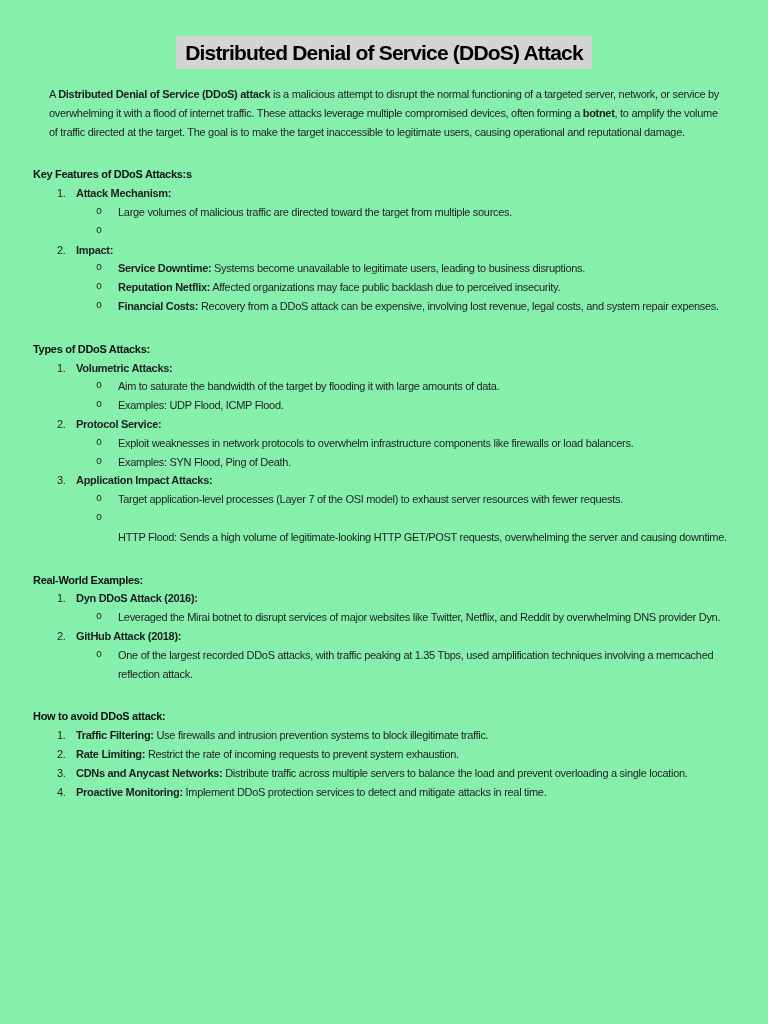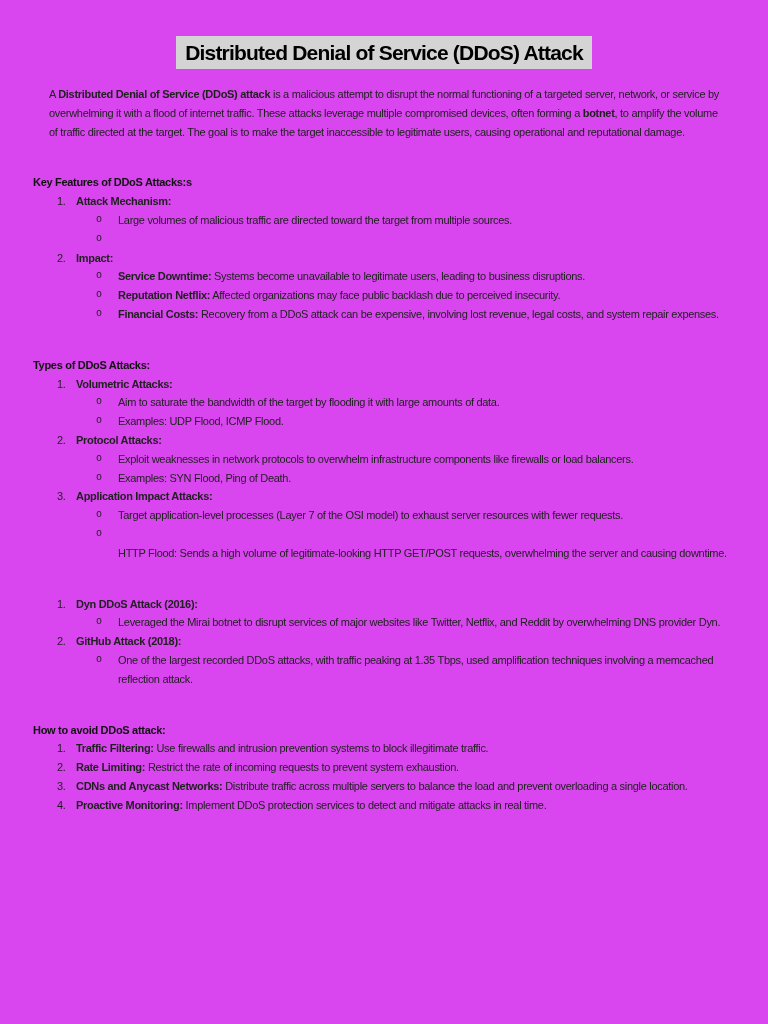--- a/index.html
+++ b/index.html
@@ -10,36 +10,36 @@
     font-family:"Liberation Sans","DejaVu Sans",sans-serif;
     font-size:11px;letter-spacing:-0.3px;line-height:18.8px;color:#1f1f1f;
   }
   .title-row{text-align:center;margin:0 0 15px 0;}
   .doc-title{
     display:inline-block;font-weight:bold;font-size:21px;letter-spacing:-0.8px;
     line-height:31px;padding:1px 9px;color:#000000;
   }
   .intro{margin:16px;}
   .intro .bold-seg{font-weight:bold;}
-  .section{margin-top:32px;}
+  .section{margin-top:24px;}
   .heading{font-weight:bold;color:#111111;}
   .num-item{display:flex;}
   .num{flex:0 0 19px;margin-left:24px;}
   .num-text{flex:1;}
   .num-text b{font-weight:bold;}
   .bullet-item{display:flex;}
   .marker{flex:0 0 22px;margin-left:63px;font-family:"Liberation Mono","DejaVu Sans Mono",monospace;font-size:10px;}
   .bullet-text{flex:1;}
   .bullet-text b{font-weight:bold;}
   .cont{margin-left:85px;}
 </style>
 </head>
 <body>
 
-<div class="page" style="background: #d946ef; color: rgb(31, 31, 31);">
+<div class="page" style="background: #86efac; color: rgb(31, 31, 31);">
   <div class="title-row">
     <span class="doc-title" style="background: rgb(212, 212, 212); color: rgb(0, 0, 0);">Distributed Denial of Service (DDoS) Attack</span>
   </div>
   <p class="intro" id="intro"><span>A </span><span class="bold-seg">Distributed Denial of Service (DDoS) attack</span><span> is a malicious attempt to disrupt the normal functioning of a targeted server, network, or service by overwhelming it with a flood of internet traffic. These attacks leverage multiple compromised devices, often forming a </span><span class="bold-seg">botnet</span><span>, to amplify the volume of traffic directed at the target. The goal is to make the target inaccessible to legitimate users, causing operational and reputational damage.</span></p>
   <div id="sections">
       <section class="section">
         <div class="heading">Key Features of DDoS Attacks:s</div>
         <div class="num-item">
           <span class="num">1.</span>
           <span class="num-text"><b>Attack Mechanism:</b></span>
@@ -77,21 +77,21 @@
         <div class="bullet-item">
           <span class="marker">o</span>
           <span class="bullet-text"><span>Aim to saturate the bandwidth of the target by flooding it with large amounts of data.</span></span>
         </div>
         <div class="bullet-item">
           <span class="marker">o</span>
           <span class="bullet-text"><span>Examples: UDP Flood, ICMP Flood.</span></span>
         </div>
         <div class="num-item">
           <span class="num">2.</span>
-          <span class="num-text"><b>Protocol Attacks:</b></span>
+          <span class="num-text"><b>Protocol Service:</b></span>
         </div>
         <div class="bullet-item">
           <span class="marker">o</span>
           <span class="bullet-text"><span>Exploit weaknesses in network protocols to overwhelm infrastructure components like firewalls or load balancers.</span></span>
         </div>
         <div class="bullet-item">
           <span class="marker">o</span>
           <span class="bullet-text"><span>Examples: SYN Flood, Ping of Death.</span></span>
         </div>
         <div class="num-item">
@@ -101,20 +101,21 @@
         <div class="bullet-item">
           <span class="marker">o</span>
           <span class="bullet-text"><span>Target application-level processes (Layer 7 of the OSI model) to exhaust server resources with fewer requests.</span></span>
         </div>
         <div class="bullet-item">
           <span class="marker">o</span>
         </div>
         <div class="cont">HTTP Flood: Sends a high volume of legitimate-looking HTTP GET/POST requests, overwhelming the server and causing downtime.</div>
       </section>
       <section class="section">
+        <div class="heading">Real-World Examples:</div>
         <div class="num-item">
           <span class="num">1.</span>
           <span class="num-text"><b>Dyn DDoS Attack (2016):</b></span>
         </div>
         <div class="bullet-item">
           <span class="marker">o</span>
           <span class="bullet-text"><span>Leveraged the Mirai botnet to disrupt services of major websites like Twitter, Netflix, and Reddit by overwhelming DNS provider Dyn.</span></span>
         </div>
         <div class="num-item">
           <span class="num">2.</span>

